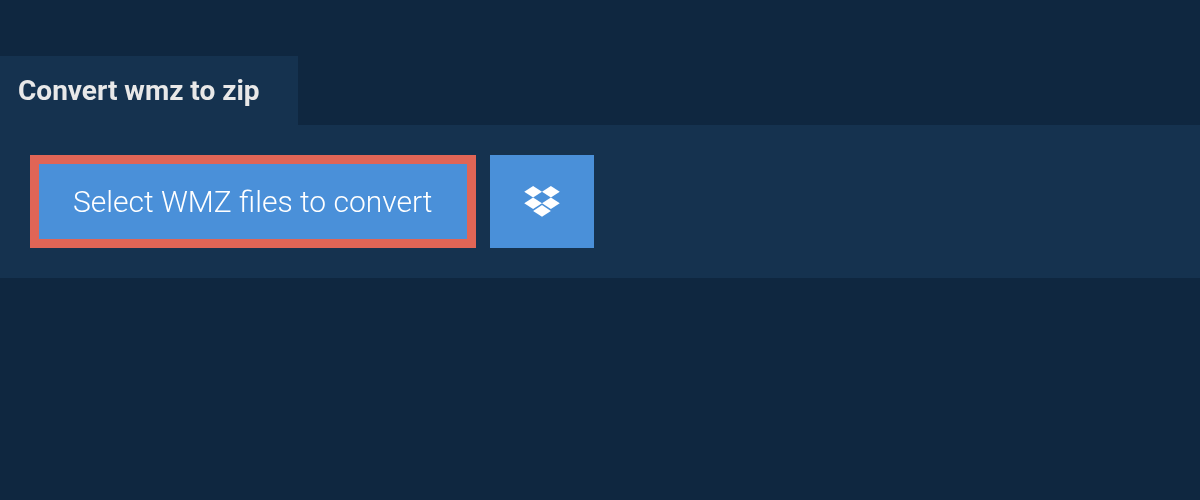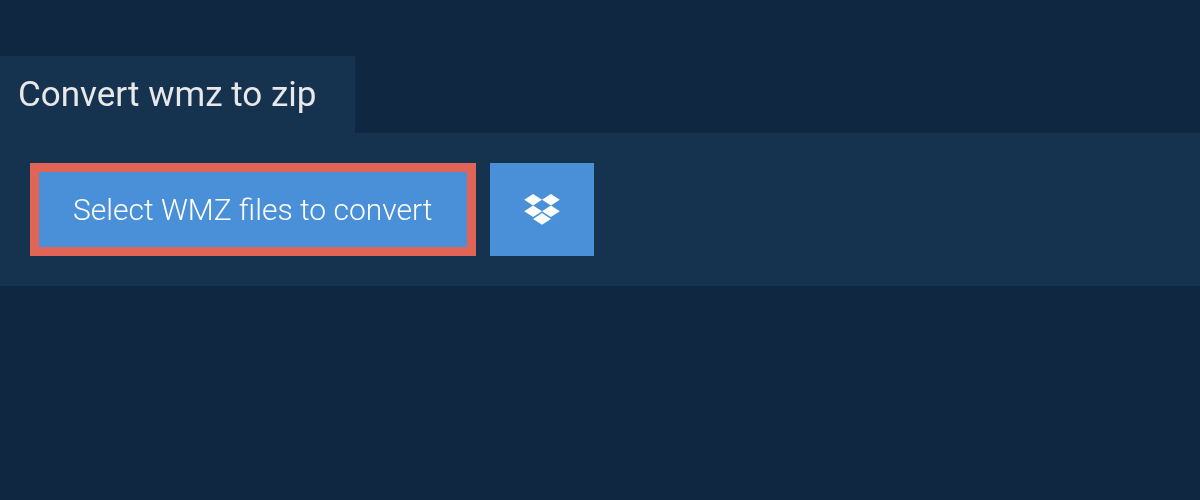--- a/index.html
+++ b/index.html
@@ -16,22 +16,22 @@
     }
     .tab-header {
       background: #15324f;
       display: inline-block;
       padding: 18px 38px 18px 18px;
       margin-left: 0;
       margin-top: 56px;
     }
     .tab-title {
       color: #e8e8e8;
-      font-size: 35px;
-      font-weight: 400;
+      font-size: 28px;
+      font-weight: 700;
       text-align: center;
     }
     .panel {
       background: #15324f;
       padding: 30px 0 30px 30px;
       width: 100%;
     }
     .button-row {
       display: flex;
       gap: 14px;

